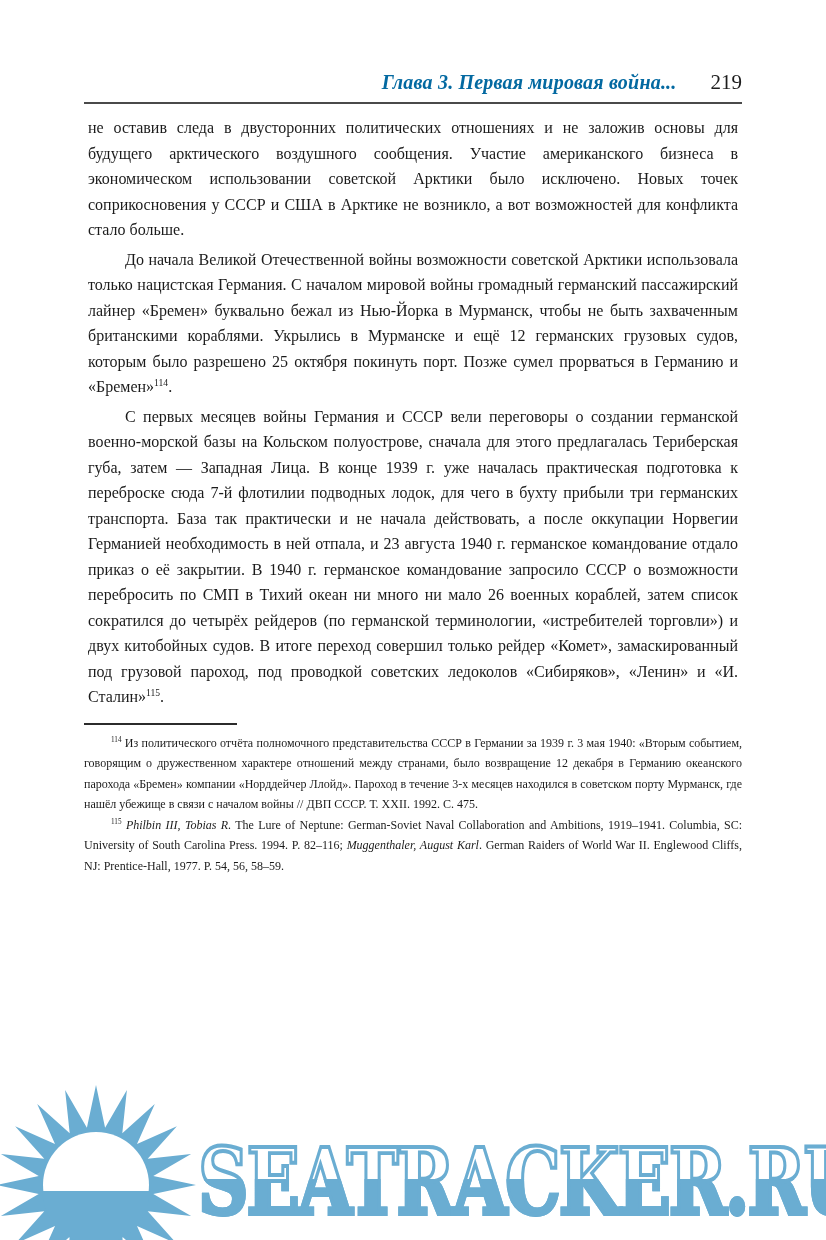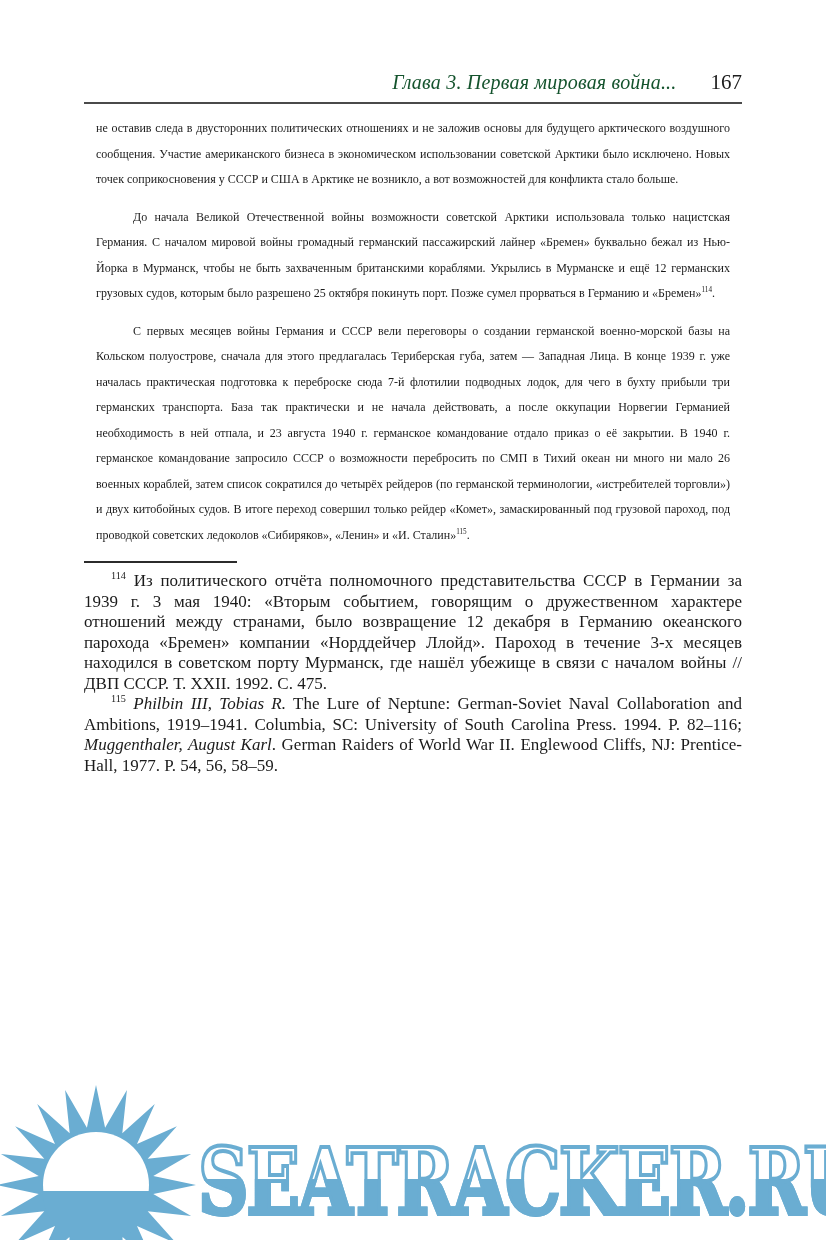--- a/index.html
+++ b/index.html
@@ -18,57 +18,58 @@
   
   .running-head{
     display:flex;
     justify-content:flex-end;
     align-items:baseline;
     gap:34px;
   }
   .rh-title{
     font-style:italic;
     font-size:20px;
-    color:#14532d;
+    color:#0369a1;
     letter-spacing:.2px;
+    font-weight:bold;
   }
   .rh-page{
     font-size:21px;
     color:#1d1d1d;
   }
   .head-rule{
     border-top:2px solid #4a4a4a;
     margin-top:7px;
     margin-bottom:11px;
   }
   
   .body-text p.para{
-    margin:12px;
-    font-size:12px;
+    margin:4px;
+    font-size:16px;
     line-height:25.5px;
     text-align:justify;
     color:#1b1b1b;
     hyphens:auto;
     font-family:Liberation Serif, serif;
   }
   .body-text p.indent{text-indent:37px;}
   sup{
     font-size:0.60em;
     line-height:0;
     vertical-align:super;
   }
   
   .fn-rule{
     width:153px;
     border-top:2px solid #2b2b2b;
     margin:13px 0 8px 0;
   }
   .footnotes p.fn{
     margin:0;
-    font-size:17px;
+    font-size:12px;
     line-height:20.5px;
     text-align:justify;
     text-indent:27px;
     color:#1b1b1b;
     hyphens:auto;
   }
   
   .watermark{
     position:absolute;
     left:0;top:1085px;
@@ -99,21 +100,21 @@
     color:transparent;
     -webkit-text-stroke:3px var(--wm,#6aadd2);
   }
 </style>
 </head>
 <body>
 
 <div class="page">
   <header class="running-head">
     <span class="rh-title">Глава 3. Первая мировая война...</span>
-    <span class="rh-page">167</span>
+    <span class="rh-page">219</span>
   </header>
   <div class="head-rule"></div>
 
   <main class="body-text" id="body-text">
       <p class="para"><span>не оставив следа в двусторонних политических отношениях и не заложив основы для будущего арктического воздушного сообщения. Участие американского бизнеса в экономическом использовании советской Арктики было исключено. Новых точек соприкосновения у СССР и США в Арктике не возникло, а вот возможностей для конфликта стало больше.</span></p>
       <p class="para indent"><span>До начала Великой Отечественной войны возможности советской Арктики использовала только нацистская Германия. С началом мировой войны громадный германский пассажирский лайнер «Бремен» буквально бежал из Нью-Йорка в Мурманск, чтобы не быть захваченным британскими кораблями. Укрылись в Мурманске и ещё 12 германских грузовых судов, которым было разрешено 25 октября покинуть порт. Позже сумел прорваться в Германию и «Бремен»</span><sup>114</sup><span>.</span></p>
       <p class="para indent"><span>С первых месяцев войны Германия и СССР вели переговоры о создании германской военно-морской базы на Кольском полуострове, сначала для этого предлагалась Териберская губа, затем — Западная Лица. В конце 1939 г. уже началась практическая подготовка к переброске сюда 7-й флотилии подводных лодок, для чего в бухту прибыли три германских транспорта. База так практически и не начала действовать, а после оккупации Норвегии Германией необходимость в ней отпала, и 23 августа 1940 г. германское командование отдало приказ о её закрытии. В 1940 г. германское командование запросило СССР о возможности перебросить по СМП в Тихий океан ни много ни мало 26 военных кораблей, затем список сократился до четырёх рейдеров (по германской терминологии, «истребителей торговли») и двух китобойных судов. В итоге переход совершил только рейдер «Комет», замаскированный под грузовой пароход, под проводкой советских ледоколов «Сибиряков», «Ленин» и «И. Сталин»</span><sup>115</sup><span>.</span></p>
     </main>
 
   <div class="fn-rule"></div>

